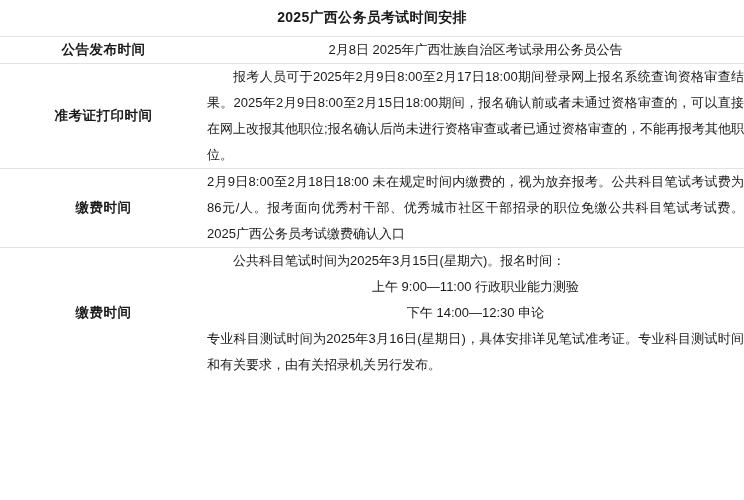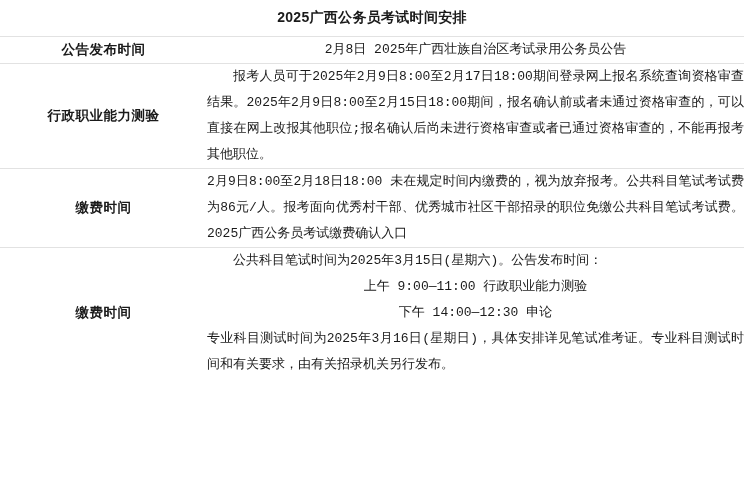--- a/index.html
+++ b/index.html
@@ -49,21 +49,20 @@
     letter-spacing: 0.5px;
   }
   td.content {
     font-size: 13px;
     color: #1a1a1a;
     line-height: 26px;
     padding: 12px 22px 12px 14px;
     box-sizing: border-box;
     text-align: justify;
     text-justify: inter-ideograph;
-    font-family: Liberation Mono, monospace;
   }
   td.content.center {
     text-align: center;
   }
   .line {
     display: block;
   }
   .line.center {
     text-align: center;
   }
@@ -82,38 +81,38 @@
     <tbody>
       <tr>
         <td class="label">公告发布时间</td>
         <td class="content center">
           <span class="line">2月8日  2025年广西壮族自治区考试录用公务员公告</span>
         </td>
       </tr>
 
 
       <tr>
-        <td class="label">行政职业能力测验</td>
+        <td class="label">准考证打印时间</td>
         <td class="content">
           <span class="line indent">报考人员可于2025年2月9日8:00至2月17日18:00期间登录网上报名系统查询资格审查结果。2025年2月9日8:00至2月15日18:00期间，报名确认前或者未通过资格审查的，可以直接在网上改报其他职位;报名确认后尚未进行资格审查或者已通过资格审查的，不能再报考其他职位。</span>
         </td>
       </tr>
 
       <tr>
         <td class="label">缴费时间</td>
         <td class="content">
           <span class="line">2月9日8:00至2月18日18:00 未在规定时间内缴费的，视为放弃报考。公共科目笔试考试费为86元/人。报考面向优秀村干部、优秀城市社区干部招录的职位免缴公共科目笔试考试费。 2025广西公务员考试缴费确认入口</span>
         </td>
       </tr>
 
 
       <tr>
         <td class="label">缴费时间</td>
         <td class="content">
-          <span class="line indent">公共科目笔试时间为2025年3月15日(星期六)。公告发布时间：</span>
+          <span class="line indent">公共科目笔试时间为2025年3月15日(星期六)。报名时间：</span>
           <span class="line center">上午  9:00—11:00 行政职业能力测验</span>
           <span class="line center">下午  14:00—12:30 申论</span>
           <span class="line">专业科目测试时间为2025年3月16日(星期日)，具体安排详见笔试准考证。专业科目测试时间和有关要求，由有关招录机关另行发布。</span>
         </td>
       </tr>
     </tbody>
   </table>
 </div>
 
 </body></html>

